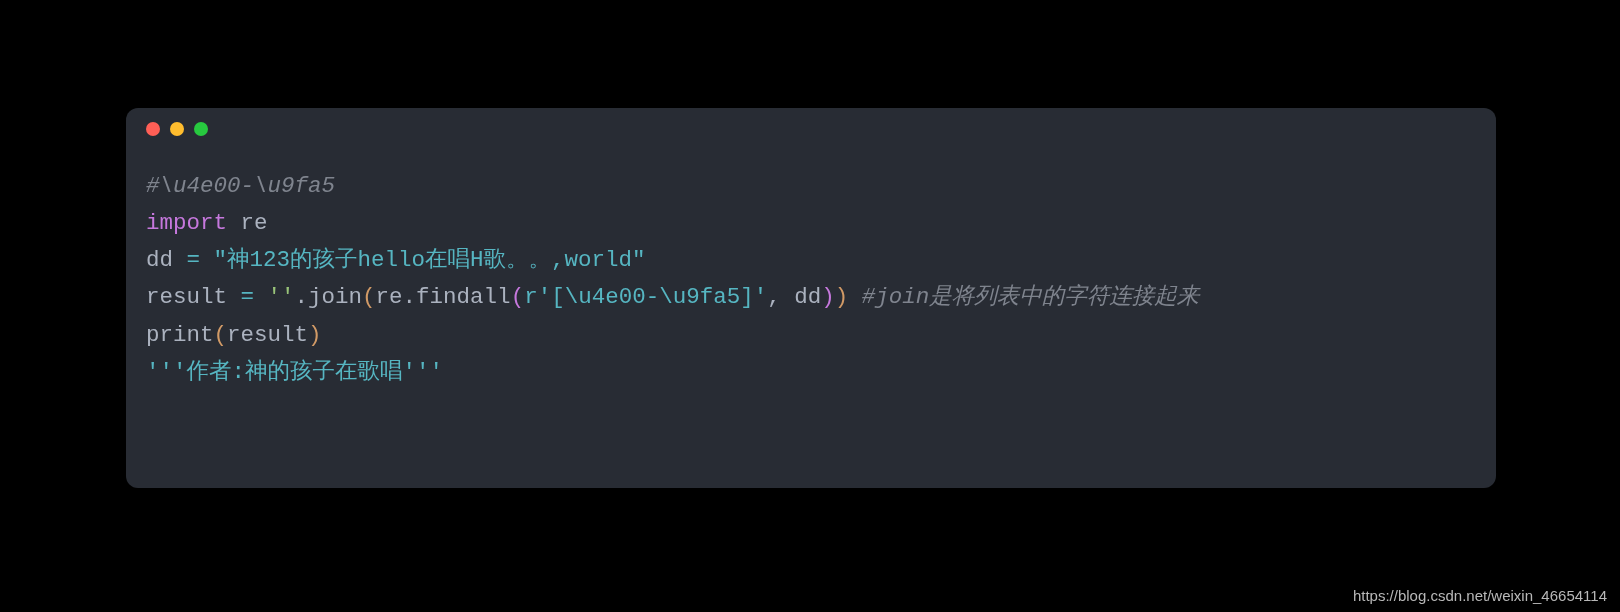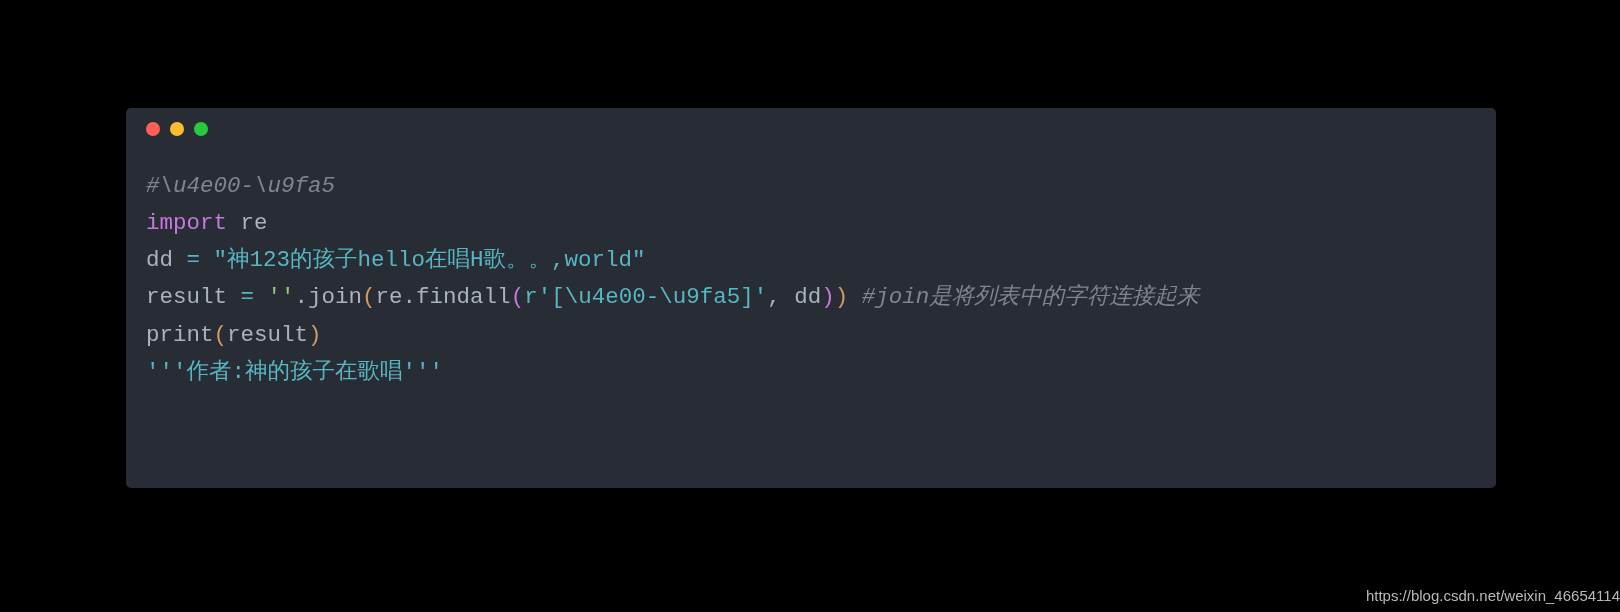--- a/index.html
+++ b/index.html
@@ -14,21 +14,21 @@
       position: relative;
       font-family: "SF Mono", "Monaco", "Menlo", "Consolas", "Courier New", monospace;
     }
     .code-window {
       position: absolute;
       left: 126px;
       top: 108px;
       width: 1370px;
       height: 380px;
       background-color: #282c34;
-      border-radius: 5px;
+      border-radius: 12px;
       overflow: hidden;
     }
     .titlebar {
       height: 42px;
       display: flex;
       align-items: center;
       padding-left: 20px;
       gap: 10px;
     }
     .dot {
@@ -66,21 +66,21 @@
       color: #56b6c2;
     }
     .paren {
       color: #d19a66;
     }
     .paren-inner {
       color: #c678dd;
     }
     .watermark {
       position: absolute;
-      right: 0;
+      right: 13px;
       bottom: 8px;
       color: #b8b8b8;
       font-size: 15px;
       font-family: -apple-system, BlinkMacSystemFont, "Segoe UI", Arial, sans-serif;
       margin-top: 14px;
     }
   </style>
 </head>
 <body>
 

